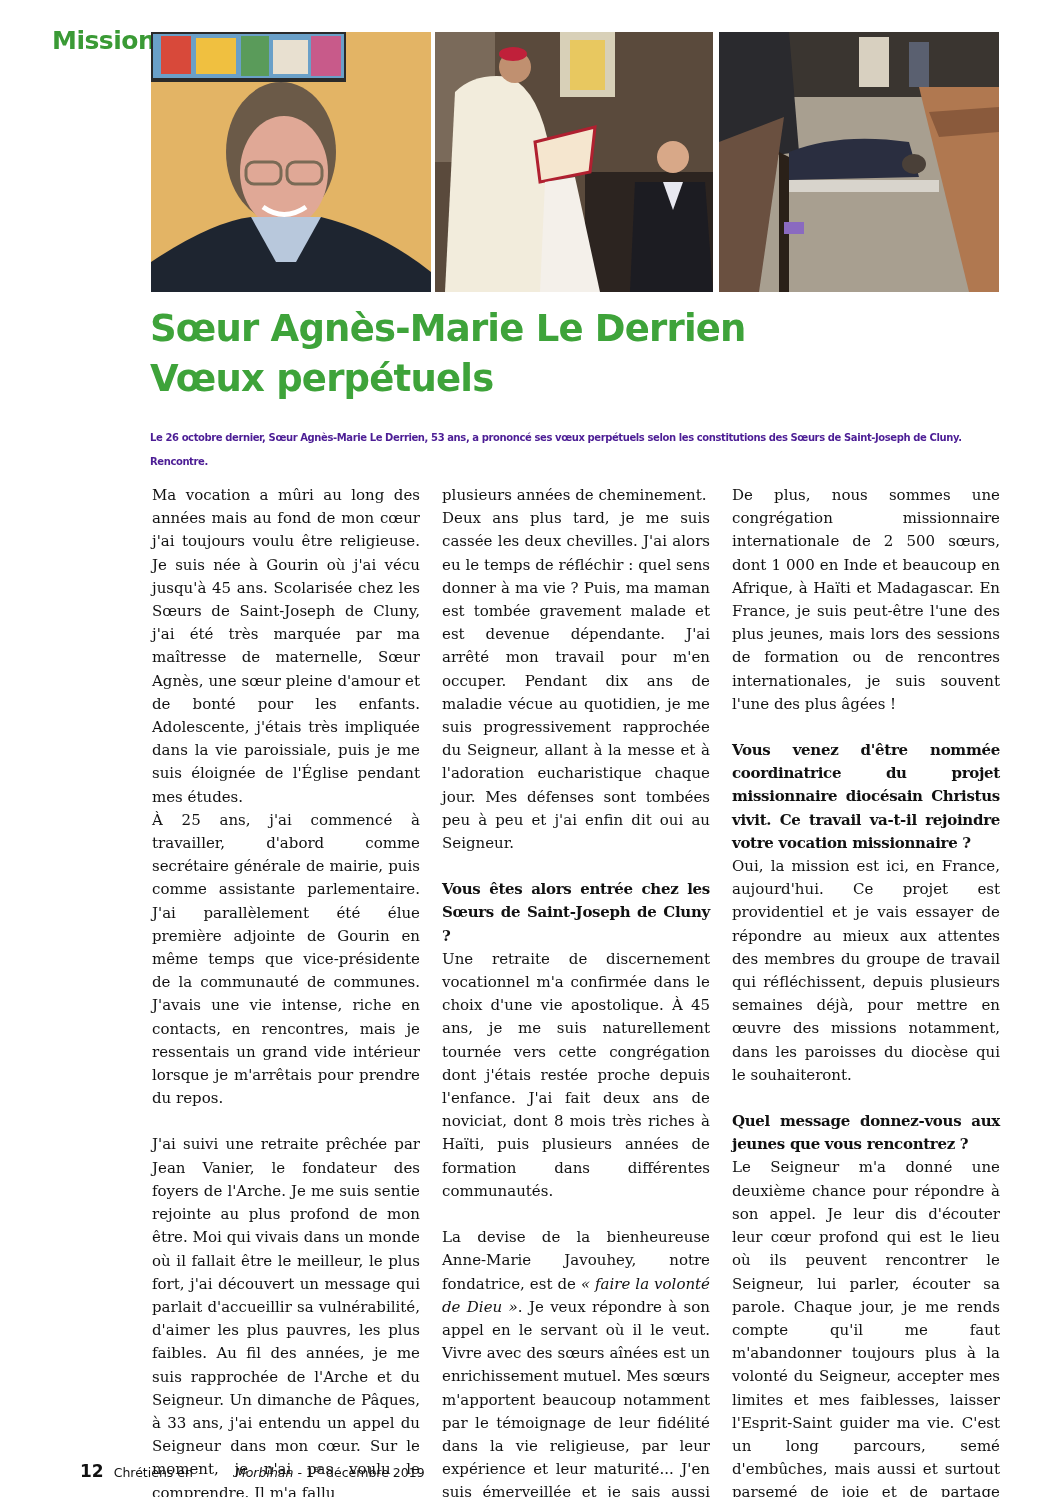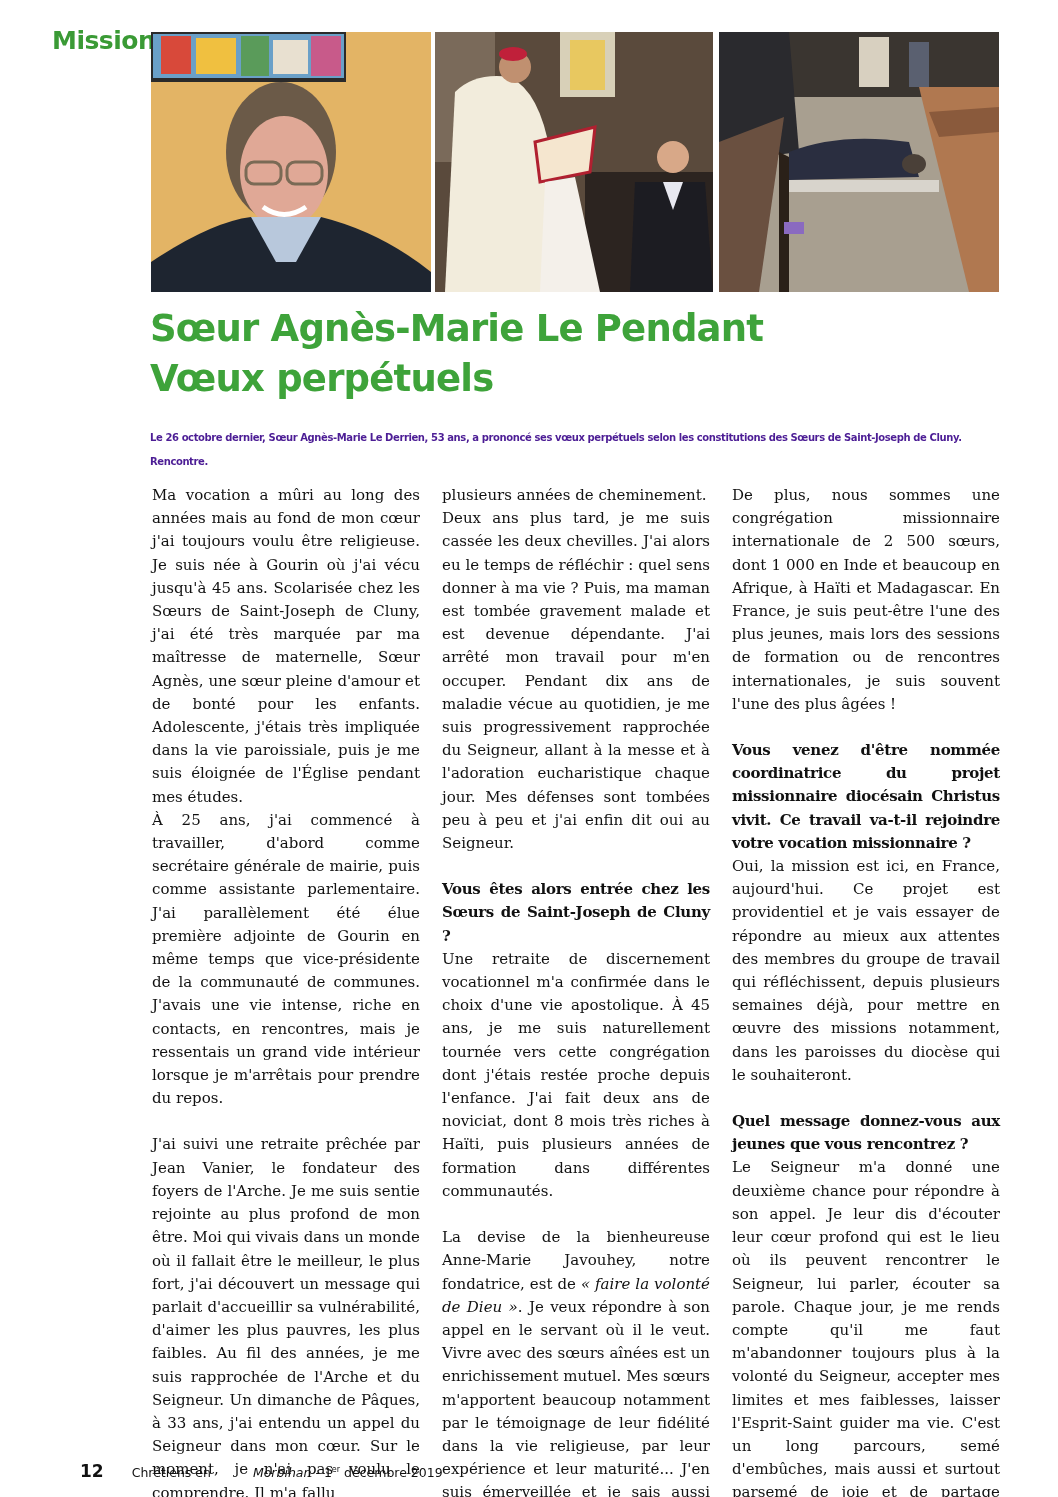--- a/index.html
+++ b/index.html
@@ -33,21 +33,21 @@
   #col1 { left: 152px; }
   #col2 { left: 442px; }
   #col3 { left: 732px; }
   .col p { margin: 0; }
   .col .q { font-weight: bold; letter-spacing: -0.3px; }
   .col .gap { height: 23px; }
   .footer {
     position: absolute; left: 80px; top: 1461px;
     font-family: "DejaVu Sans", sans-serif; font-size: 12.5px; color: #111;
   }
-  .footer .page-num { font-size: 17px; font-weight: bold; margin-right: 24px; }
+  .footer .page-num { font-size: 17px; font-weight: bold; margin-right: 6px; }
   .footer .mag i { font-style: italic; padding-left: 38px; }
   .footer sup { font-size: 8px; }
 </style>
 </head>
 <body>
 
 <div class="section-tag">Mission</div>
 
 <div class="photo" id="photo1">
   <svg viewBox="0 0 280 260" preserveAspectRatio="none">
@@ -99,21 +99,21 @@
     <path d="M0 110 L65 85 L40 260 L0 260 Z" fill="#6a5040"></path>
     <path d="M60 120 L70 125 L70 260 L60 260 Z" fill="#2a2018"></path>
     <path d="M70 120 Q120 100 190 110 L200 145 L70 148 Z" fill="#2a2e40"></path>
     <ellipse cx="195" cy="132" rx="12" ry="10" fill="#4a4038"></ellipse>
     <rect x="70" y="148" width="150" height="12" fill="#d8d4cc"></rect>
     <rect x="65" y="190" width="20" height="12" fill="#8a6ac0"></rect>
   </svg>
 </div>
 
 <div class="title">
-  <div>Sœur Agnès-Marie Le Pendant</div>
+  <div>Sœur Agnès-Marie Le Derrien</div>
   <div>Vœux perpétuels</div>
 </div>
 
 <div class="lead">Le 26 octobre dernier, Sœur Agnès-Marie Le Derrien, 53 ans, a prononcé ses vœux perpétuels selon les constitutions des Sœurs de Saint-Joseph de Cluny. Rencontre.</div>
 
 <div class="col" id="col1" lang="fr">
   <p>Ma vocation a mûri au long des années mais au fond de mon cœur j'ai toujours voulu être religieuse. Je suis née à Gourin où j'ai vécu jusqu'à 45 ans. Scolarisée chez les Sœurs de Saint-Joseph de Cluny, j'ai été très marquée par ma maîtresse de maternelle, Sœur Agnès, une sœur pleine d'amour et de bonté pour les enfants. Adolescente, j'étais très impliquée dans la vie paroissiale, puis je me suis éloignée de l'Église pendant mes études.</p>
   <p>À 25 ans, j'ai commencé à travailler, d'abord comme secrétaire générale de mairie, puis comme assistante parlementaire. J'ai parallèlement été élue première adjointe de Gourin en même temps que vice-présidente de la communauté de communes. J'avais une vie intense, riche en contacts, en rencontres, mais je ressentais un grand vide intérieur lorsque je m'arrêtais pour prendre du repos.</p>
   <div class="gap"></div>
   <p>J'ai suivi une retraite prêchée par Jean Vanier, le fondateur des foyers de l'Arche. Je me suis sentie rejointe au plus profond de mon être. Moi qui vivais dans un monde où il fallait être le meilleur, le plus fort, j'ai découvert un message qui parlait d'accueillir sa vulnérabilité, d'aimer les plus pauvres, les plus faibles. Au fil des années, je me suis rapprochée de l'Arche et du Seigneur. Un dimanche de Pâques, à 33 ans, j'ai entendu un appel du Seigneur dans mon cœur. Sur le moment, je n'ai pas voulu le comprendre. Il m'a fallu</p>

